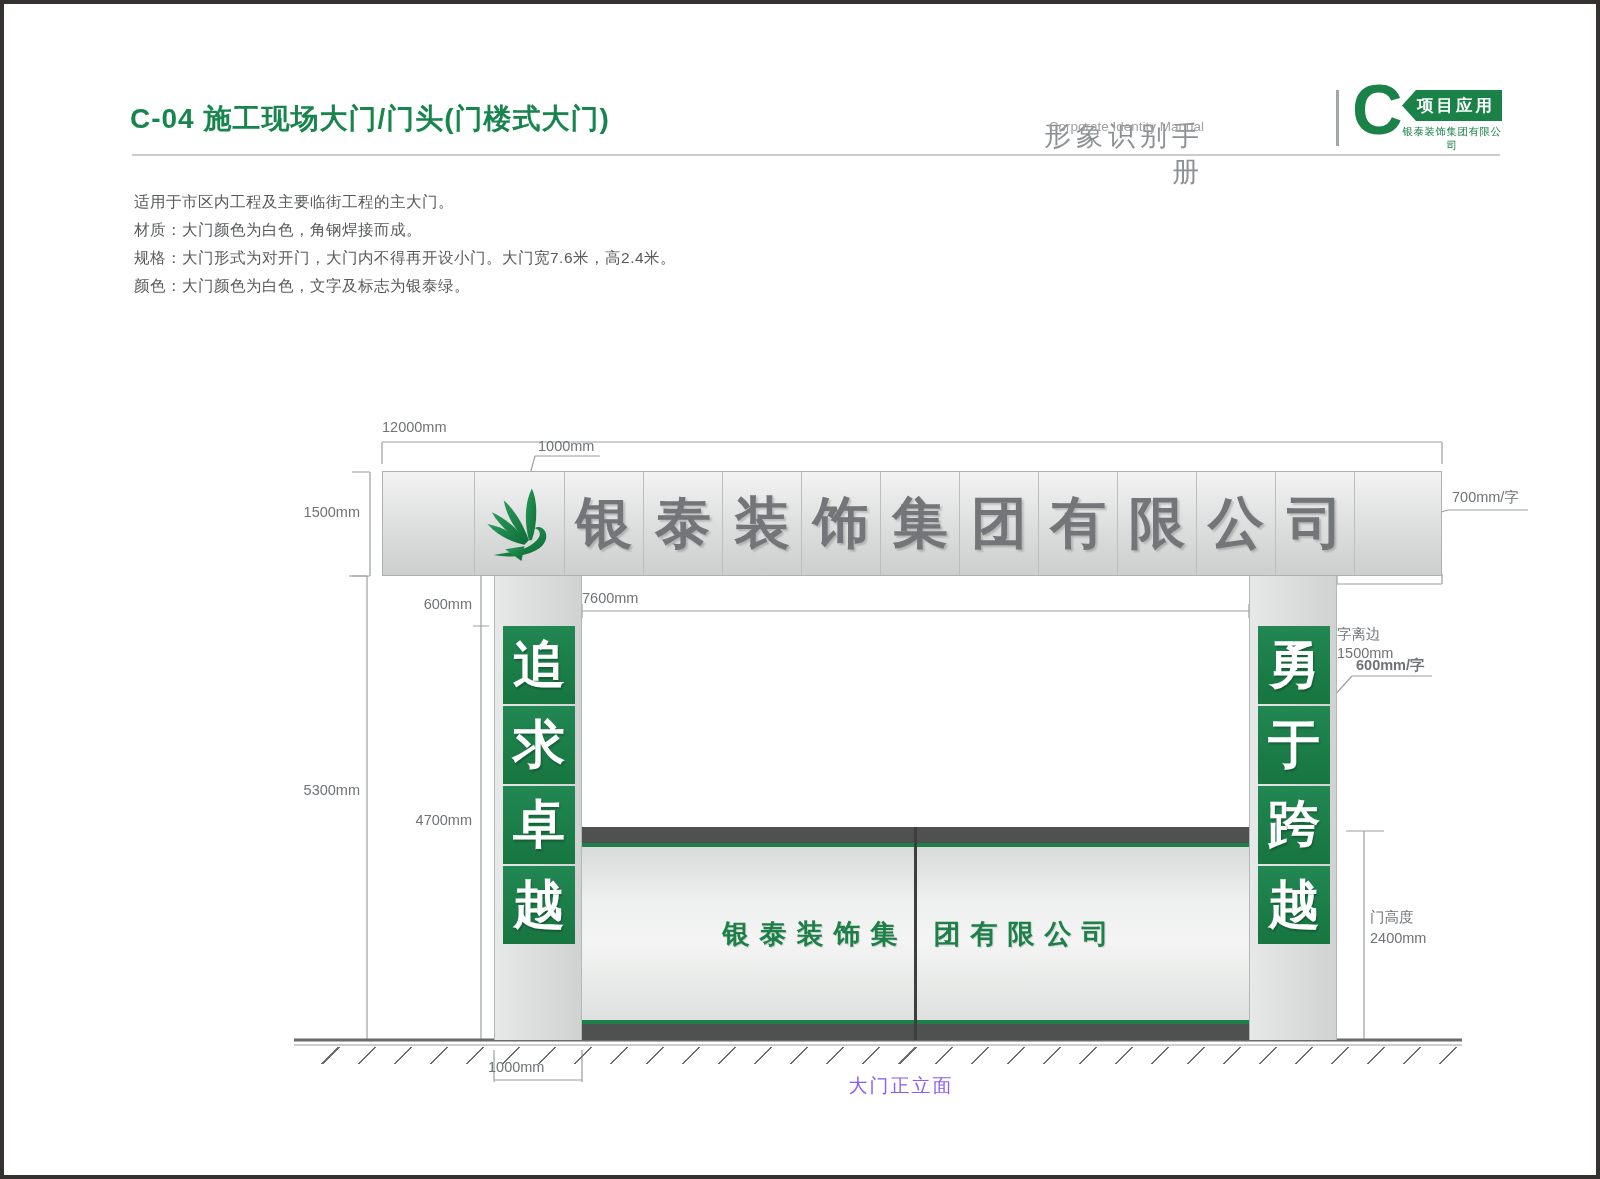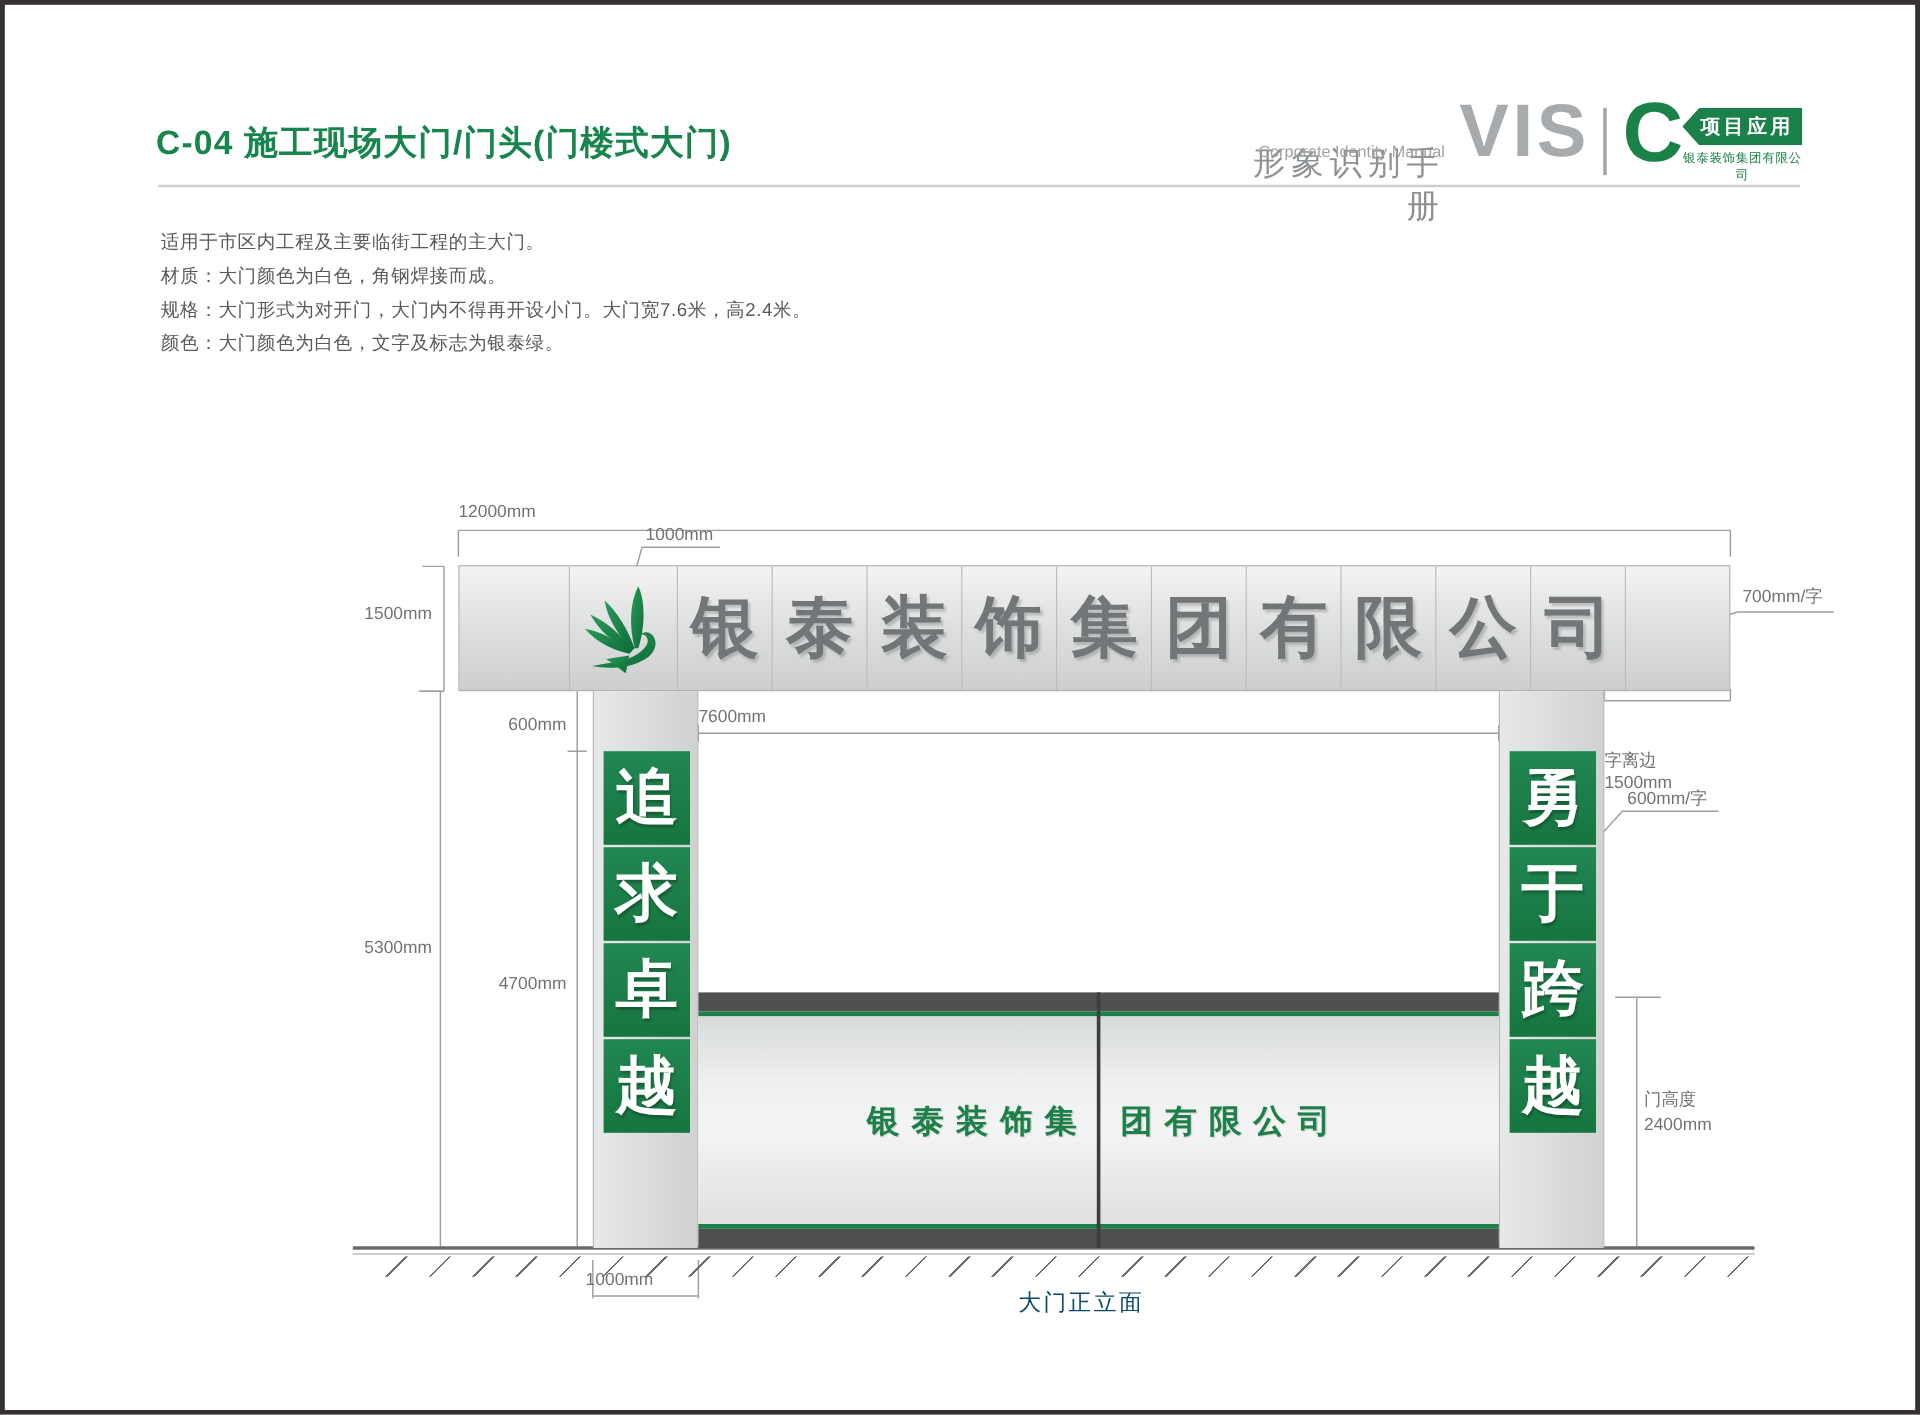--- a/index.html
+++ b/index.html
@@ -62,34 +62,33 @@
   #door-half-right{justify-content:flex-start;}
   .door-text{font-size:27px;font-weight:bold;color:#1d8049;letter-spacing:10px;text-shadow:1px 1px 1px rgba(0,0,0,0.15);}
   #door-half-left .door-text{margin-right:8px;}
   #door-half-right .door-text{margin-left:18px;}
   #door-divider{position:absolute;left:332px;top:0;width:3px;height:100%;background:#3c3f3d;}
 
   
   #ground-hatch{left:300px;top:1043px;width:1158px;height:17px;
         background:repeating-linear-gradient(135deg,transparent 0px,transparent 24px,#6b6e6c 24px,#6b6e6c 25.5px);}
 
-  #drawing-caption{left:772px;top:1069px;width:250px;text-align:center;font-size:19px;color:#0c4a6e;letter-spacing:2px;}
+  #drawing-caption{left:772px;top:1069px;width:250px;text-align:center;font-size:19px;color:#8b5cf6;letter-spacing:2px;}
 
   svg.overlay{position:absolute;left:0;top:0;pointer-events:none;}
 </style>
 </head>
 <body>
 
 <div id="page">
 
   <div class="abs" id="page-title">C-04 施工现场大门/门头(门楼式大门)</div>
 
   <div class="abs" id="manual-cn">形象识别手册</div>
   <div class="abs" id="manual-en">Corporate Identity Manual</div>
-  <div class="abs" id="vis-mark">VIS</div>
   <div class="abs" id="hdr-divider"></div>
   <div class="abs" id="section-letter">C</div>
   <div class="abs" id="section-tag">
     <span>项目应用</span>
   </div>
   <div class="abs" id="hdr-company">银泰装饰集团有限公司</div>
   <div class="abs" id="hdr-rule"></div>
 
   <div class="abs desc-line" style="top:188px;">适用于市区内工程及主要临街工程的主大门。</div>
   <div class="abs desc-line" style="top:216px;">材质：大门颜色为白色，角钢焊接而成。</div>
@@ -129,21 +128,21 @@
   <div class="abs dim-text dim-center" style="left:378px;top:415px;width:1060px;">12000mm</div>
   <div class="abs dim-text" style="left:534px;top:434px;">1000mm</div>
   <div class="abs dim-text dim-right" style="left:294px;top:500px;width:62px;">1500mm</div>
   <div class="abs dim-text" style="left:1448px;top:484px;">700mm/字</div>
   <div class="abs dim-text dim-right" style="left:406px;top:592px;width:62px;">600mm</div>
   <div class="abs dim-text dim-center" style="left:578px;top:586px;width:667px;">7600mm</div>
   <div class="abs dim-text dim-center" style="left:1333px;top:585px;width:105px;line-height:19px;margin-top:36px;">
     <div>字离边</div>
     <div>1500mm</div>
   </div>
-  <div class="abs dim-text" style="left:1352px;top:652px;">600mm/字</div>
+  <div class="abs dim-text" style="left:1352px;top:652px;font-weight:bold;">600mm/字</div>
   <div class="abs dim-text dim-right" style="left:294px;top:778px;width:62px;">5300mm</div>
   <div class="abs dim-text dim-right" style="left:406px;top:808px;width:62px;">4700mm</div>
   <div class="abs dim-text dim-center" style="left:1366px;top:903px;width:90px;line-height:21px;">
     <div>门高度</div>
     <div>2400mm</div>
   </div>
   <div class="abs dim-text dim-center" style="left:484px;top:1055px;width:100px;">1000mm</div>
 
   <div class="abs" id="beam">
     <div class="beam-cell" style="width:92px;"></div>

